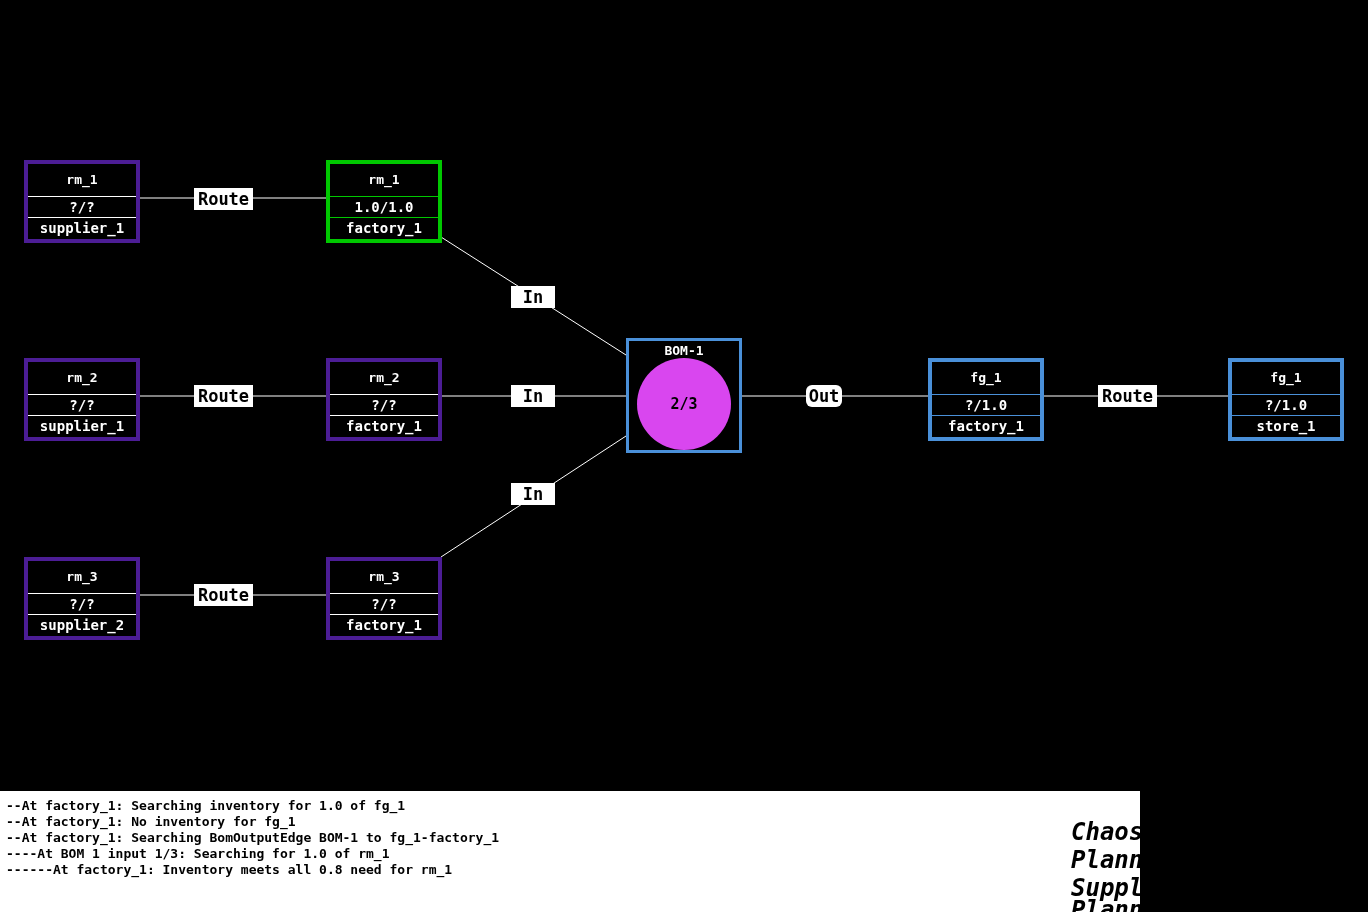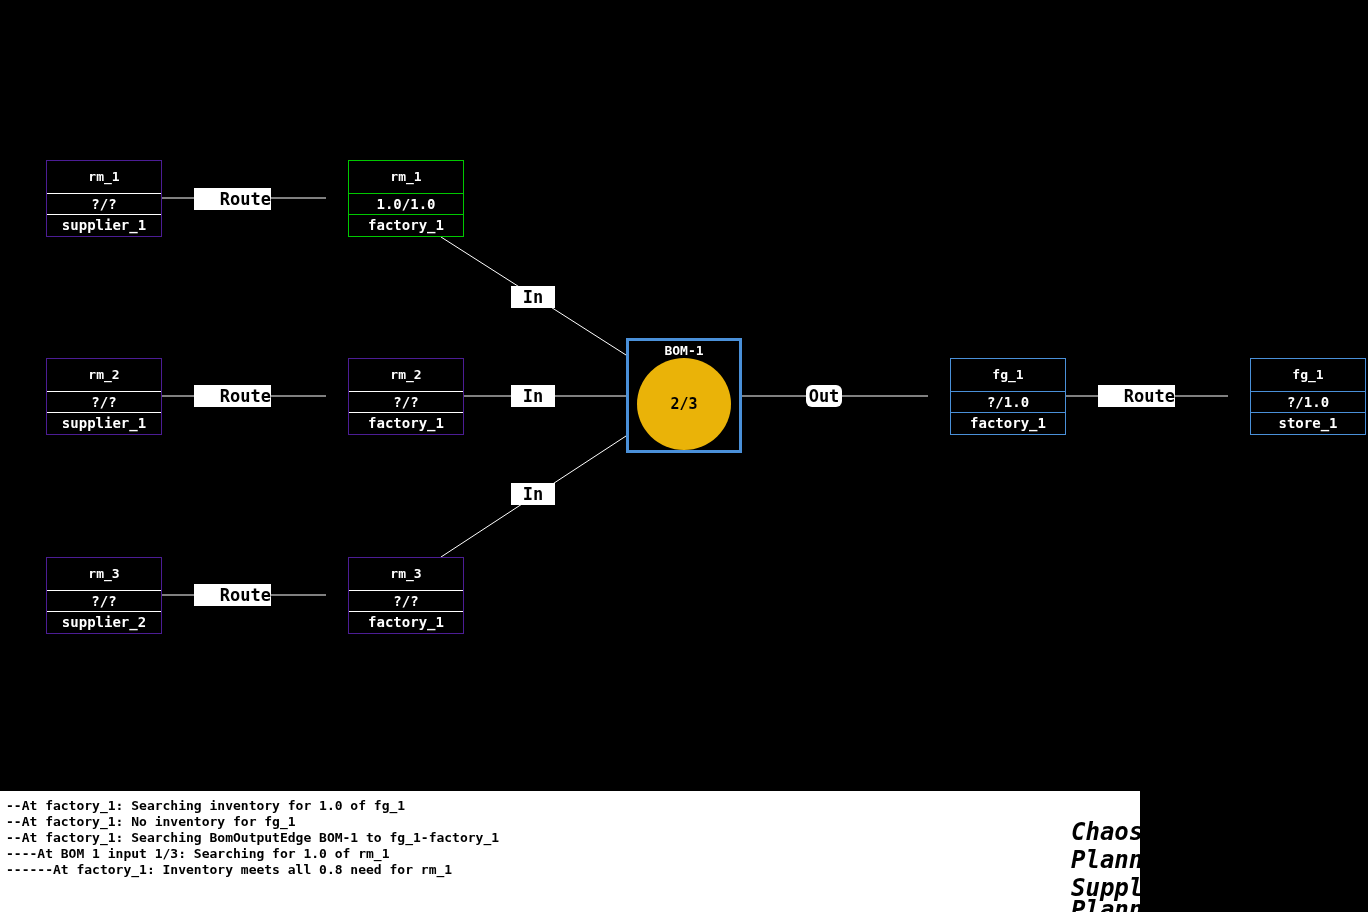--- a/index.html
+++ b/index.html
@@ -3,40 +3,40 @@
 <meta charset="utf-8">
 <style>
   html,body{margin:0;padding:0;background:#000;}
   #app{position:relative;width:1368px;height:912px;overflow:hidden;background:#000;
        font-family:"DejaVu Sans Mono", monospace;}
   .diagram{position:absolute;left:0;top:0;width:1368px;height:791px;background:#000;}
   .edges{position:absolute;left:0;top:0;}
   .edges line{stroke:#ffffff;stroke-width:1;}
 
   
-  .node{position:absolute;width:116px;border:1px solid #4c1d95;background:#000;box-sizing:border-box;margin-left:22px;}
+  .node{position:absolute;width:116px;border:4px solid #4c1d95;background:#000;box-sizing:border-box;}
   .cell{height:32px;line-height:32px;text-align:center;color:#fff;
         font-weight:bold;font-size:13px;border-bottom:1px solid #fff;overflow:hidden;}
   .cell.value{height:20px;line-height:20px;font-size:14px;}
   .cell.loc{height:21px;line-height:21px;font-size:14px;border-bottom:none;}
   .node.green{border-color:#00c800;} .node.green .cell{border-color:#00c800;}
   .node.blue{border-color:#4a90d9;} .node.blue .cell{border-color:#4a90d9;}
 
   
   .bom{position:absolute;left:626px;top:338px;width:116px;height:115px;
        border:3px solid #4a90d9;background:#000;box-sizing:border-box;}
   .bom-title{margin-top:2px;text-align:center;color:#fff;font-weight:bold;font-size:13px;}
   .bom-circle{position:absolute;left:8px;top:17px;width:94px;height:92px;border-radius:50%;
-       background:#eab308;display:flex;align-items:center;justify-content:center;}
+       background:#d946ef;display:flex;align-items:center;justify-content:center;}
   .bom-progress{color:#000;font-weight:bold;font-size:15px;}
 
   
   .elabel{position:absolute;height:22px;line-height:22px;background:#fff;color:#000;
         text-align:center;font-weight:bold;font-size:17px;}
-  .lbl-route{width:77px;text-align:right;}
+  .lbl-route{width:59px;}
   .lbl-in{width:44px;}
   .lbl-out{width:36px;border-radius:6px;}
 
   
   .footer{position:absolute;left:0;top:791px;width:1140px;height:121px;background:#fff;}
   .log{position:absolute;left:6px;top:7px;color:#000;}
   .log-line{font-weight:bold;font-size:13px;line-height:16px;white-space:pre;}
   .brand{position:absolute;left:1071px;top:27px;color:#000;font-style:italic;}
   .brand-title{font-weight:bold;font-size:24px;line-height:28px;}
   .brand-subtitle{font-weight:bold;font-size:24px;line-height:22px;margin-top:3px;}

